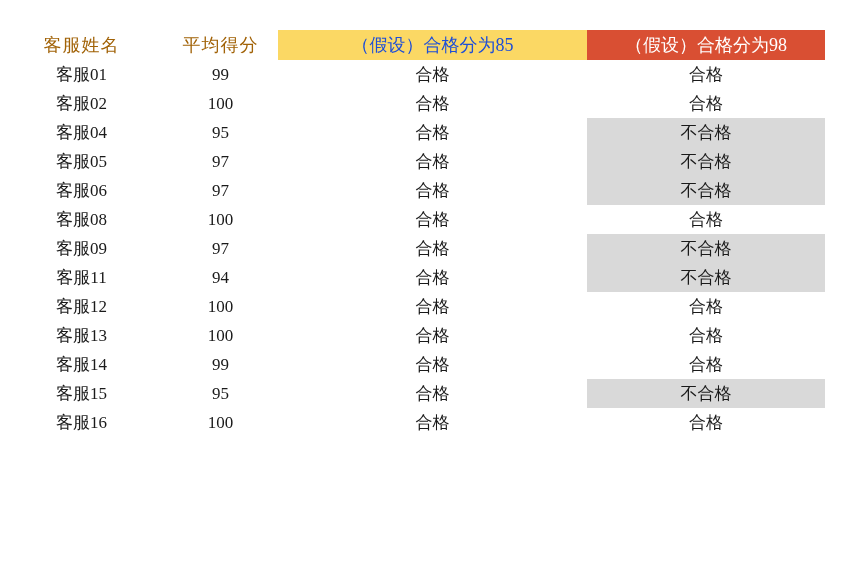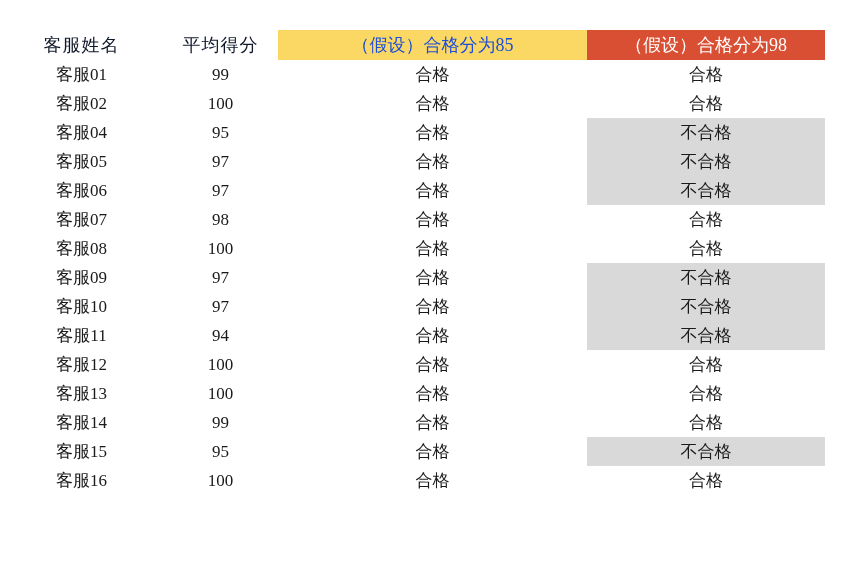--- a/index.html
+++ b/index.html
@@ -38,21 +38,21 @@
 
   
   tr.head th{
     height:30px;
     line-height:30px;
     font-size:18px;
   }
   th.h-name, th.h-score{
     font-weight:bold;
     background:#ffffff;
-    color:#0f172a;
+    color:#a16207;
     letter-spacing:1px;
   }
   th.h-t85{
     background:#fbd864;
     color:#1d4ed8;
   }
   th.h-t98{
     background:#d94f33;
     color:#ffffff;
   }
@@ -106,39 +106,27 @@
           <td class="res">合格</td>
           <td class="res flag">不合格</td>
         </tr>
         <tr>
           <td class="name">客服06</td>
           <td class="score">97</td>
           <td class="res">合格</td>
           <td class="res flag">不合格</td>
         </tr>
         <tr>
-          <td class="name">客服07</td>
-          <td class="score">98</td>
-          <td class="res">合格</td>
-          <td class="res">合格</td>
-        </tr>
-        <tr>
           <td class="name">客服08</td>
           <td class="score">100</td>
           <td class="res">合格</td>
           <td class="res">合格</td>
         </tr>
         <tr>
           <td class="name">客服09</td>
-          <td class="score">97</td>
-          <td class="res">合格</td>
-          <td class="res flag">不合格</td>
-        </tr>
-        <tr>
-          <td class="name">客服10</td>
           <td class="score">97</td>
           <td class="res">合格</td>
           <td class="res flag">不合格</td>
         </tr>
         <tr>
           <td class="name">客服11</td>
           <td class="score">94</td>
           <td class="res">合格</td>
           <td class="res flag">不合格</td>
         </tr>

